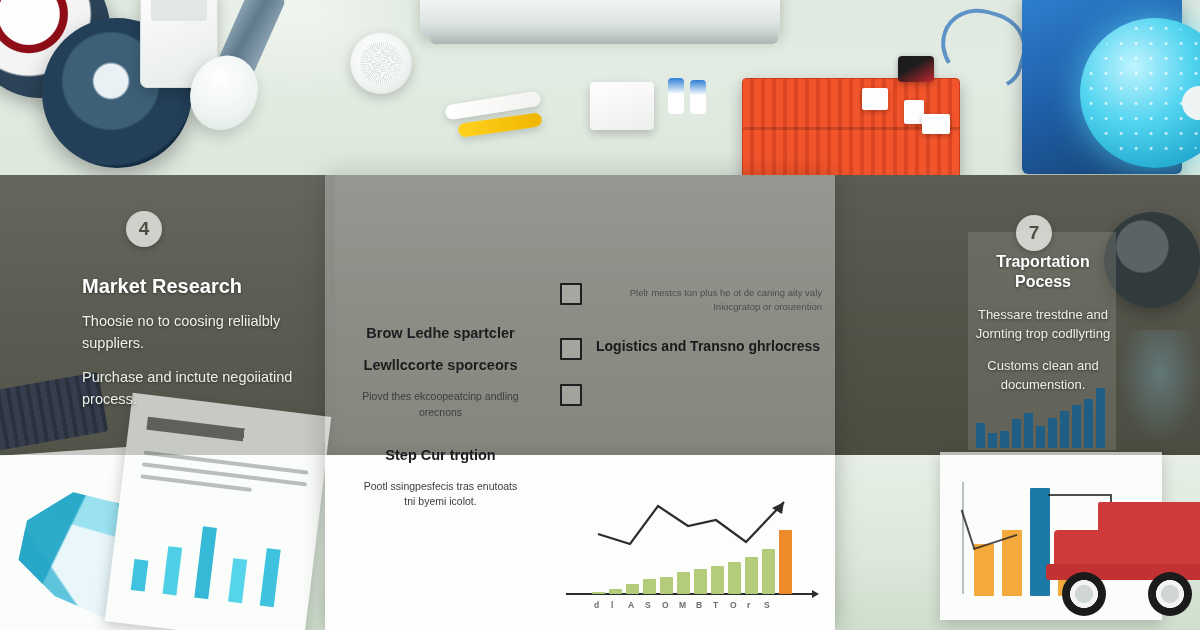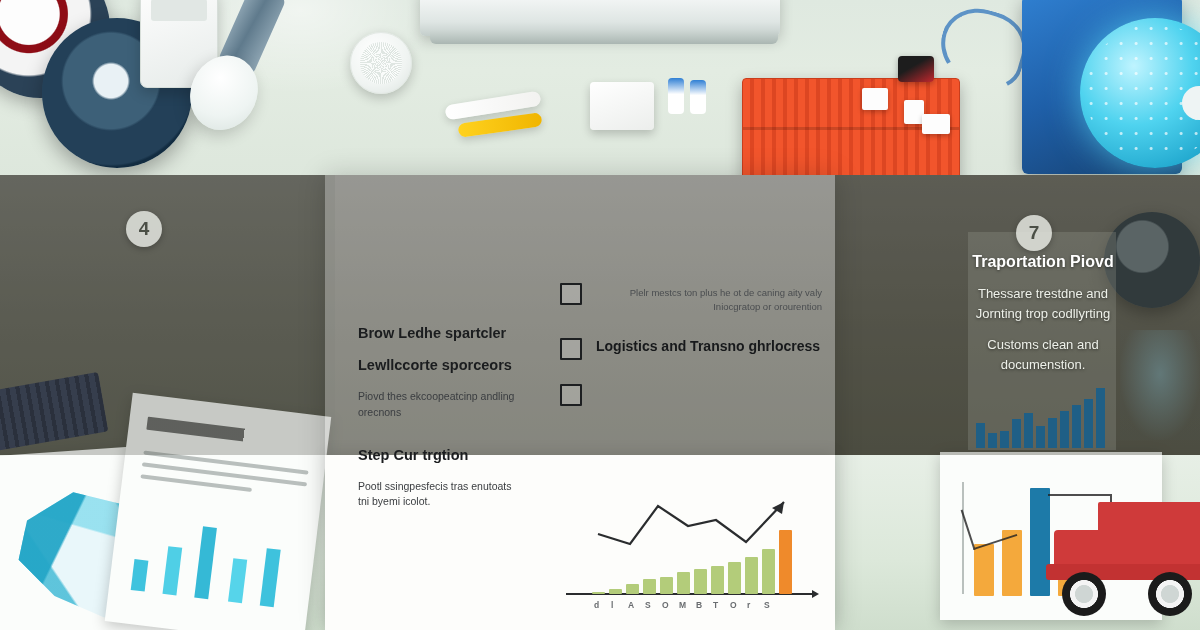--- a/index.html
+++ b/index.html
@@ -181,21 +181,21 @@
   }
   .badge-l { left:126px; top:211px; }
   .badge-r { left:1016px; top:215px; }
 
   .h-left { font-size:20px; font-weight:700; color:#ffffff; margin-bottom:12px;
     text-shadow:0 1px 3px rgba(0,0,0,.45); }
   .p-left { font-size:14.5px; line-height:1.52; color:#eef1ea; margin-bottom:12px;
     text-shadow:0 1px 3px rgba(0,0,0,.5); }
 
   
-  .subcol { position:absolute; left:358px; top:325px; width:165px; color:#1c1e20; }
+  .subcol { position:absolute; left:358px; top:325px; width:165px; color:#1c1e20;text-align:center; }
   .sub-h { font-size:14.5px; font-weight:700; color:#1b1d1f; margin-bottom:16px; }
   .sub-p { font-size:10.5px; line-height:1.5; color:#3a3d40; margin-bottom:26px; }
 
   
   .checklist { position:absolute; left:560px; top:283px; width:262px; }
   .ck-row { display:flex; align-items:flex-start; margin-bottom:24px; }
   .ck-box {
     width:22px; height:22px; min-width:22px; border:2.4px solid #1d1f21;
     background:rgba(255,255,255,.22); margin-right:14px; position:relative; border-radius:1px;
   }
@@ -303,20 +303,25 @@
   </div>
 
   <div class="band-l"></div>
   <div class="band-r"></div>
 
   <div class="card"></div>
   <div class="card-white"></div>
 
 
   <div class="badge badge-l">4</div>
+  <div class="info-l">
+    <div class="h-left">Market Research</div>
+    <div class="p-left">Thoosie no to coosing reliialbly suppliers.</div>
+    <div class="p-left">Purchase and inctute negoiiatind process.</div>
+  </div>
 
   <div class="subcol">
     <div class="sub-h">Brow Ledhe spartcler</div>
     <div class="sub-h">Lewllccorte sporceors</div>
     <div class="sub-p">Piovd thes ekcoopeatcinp andling orecnons</div>
     <div class="sub-h">Step Cur trgtion</div>
     <div class="sub-p">Pootl ssingpesfecis tras enutoats tni byemi icolot.</div>
   </div>
 
   <div class="checklist">
@@ -368,21 +373,21 @@
       <div class="cb" style="left: 179px; height: 37.5px;"></div>
       <div class="tick" style="left: 181px;">r</div>
       <div class="cb" style="left: 196px; height: 45.4545px;"></div>
       <div class="tick" style="left: 198px;">S</div>
       <div class="cb hi" style="left: 213px; height: 64px;"></div>
     </div>
 
   <div class="panel-r"></div>
   <div class="badge badge-r">7</div>
   <div class="info-r">
-    <div class="h-right">Traportation Piovd</div>
+    <div class="h-right">Traportation Pocess</div>
     <div class="p-right">Thessare trestdne and Jornting trop codllyrting</div>
     <div class="p-right">Customs clean and documenstion.</div>
   </div>
   <div class="r-chart">
       <div class="rb" style="left: 0px; height: 25.2px; background: rgb(31, 95, 134);"></div>
       <div class="rb" style="left: 12px; height: 15px; background: rgb(31, 95, 134);"></div>
       <div class="rb" style="left: 24px; height: 16.8px; background: rgb(31, 95, 134);"></div>
       <div class="rb" style="left: 36px; height: 28.8px; background: rgb(31, 95, 134);"></div>
       <div class="rb" style="left: 48px; height: 34.8px; background: rgb(31, 95, 134);"></div>
       <div class="rb" style="left: 60px; height: 21.6px; background: rgb(31, 95, 134);"></div>

